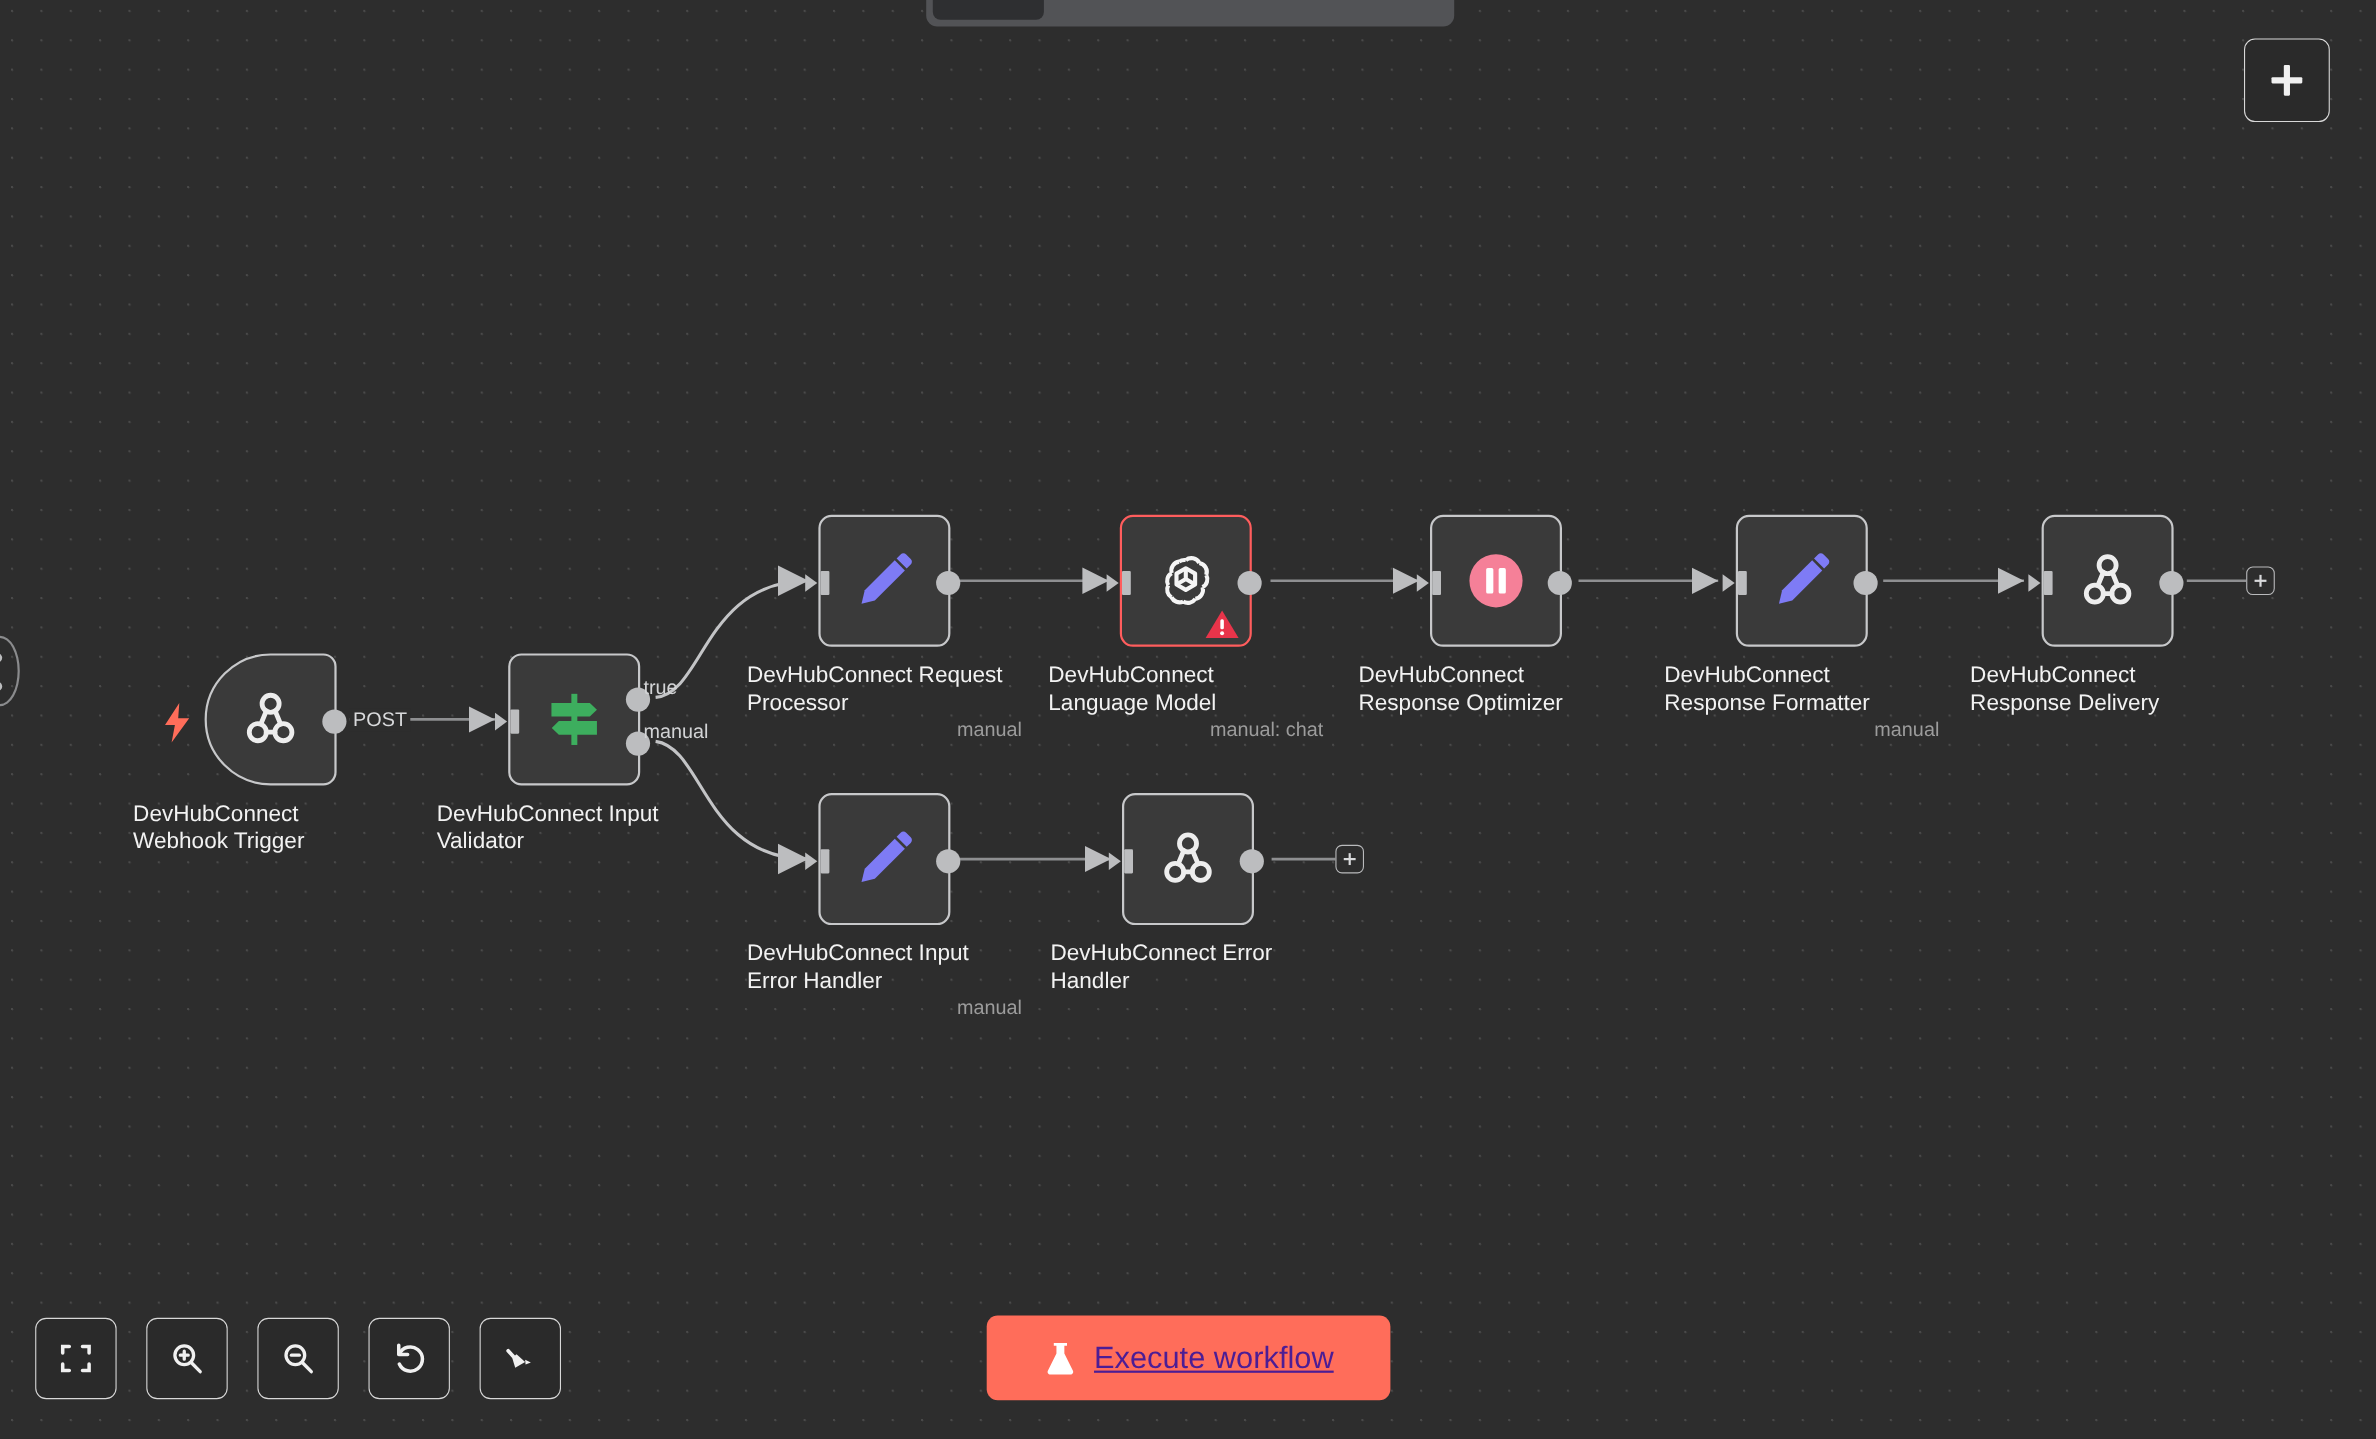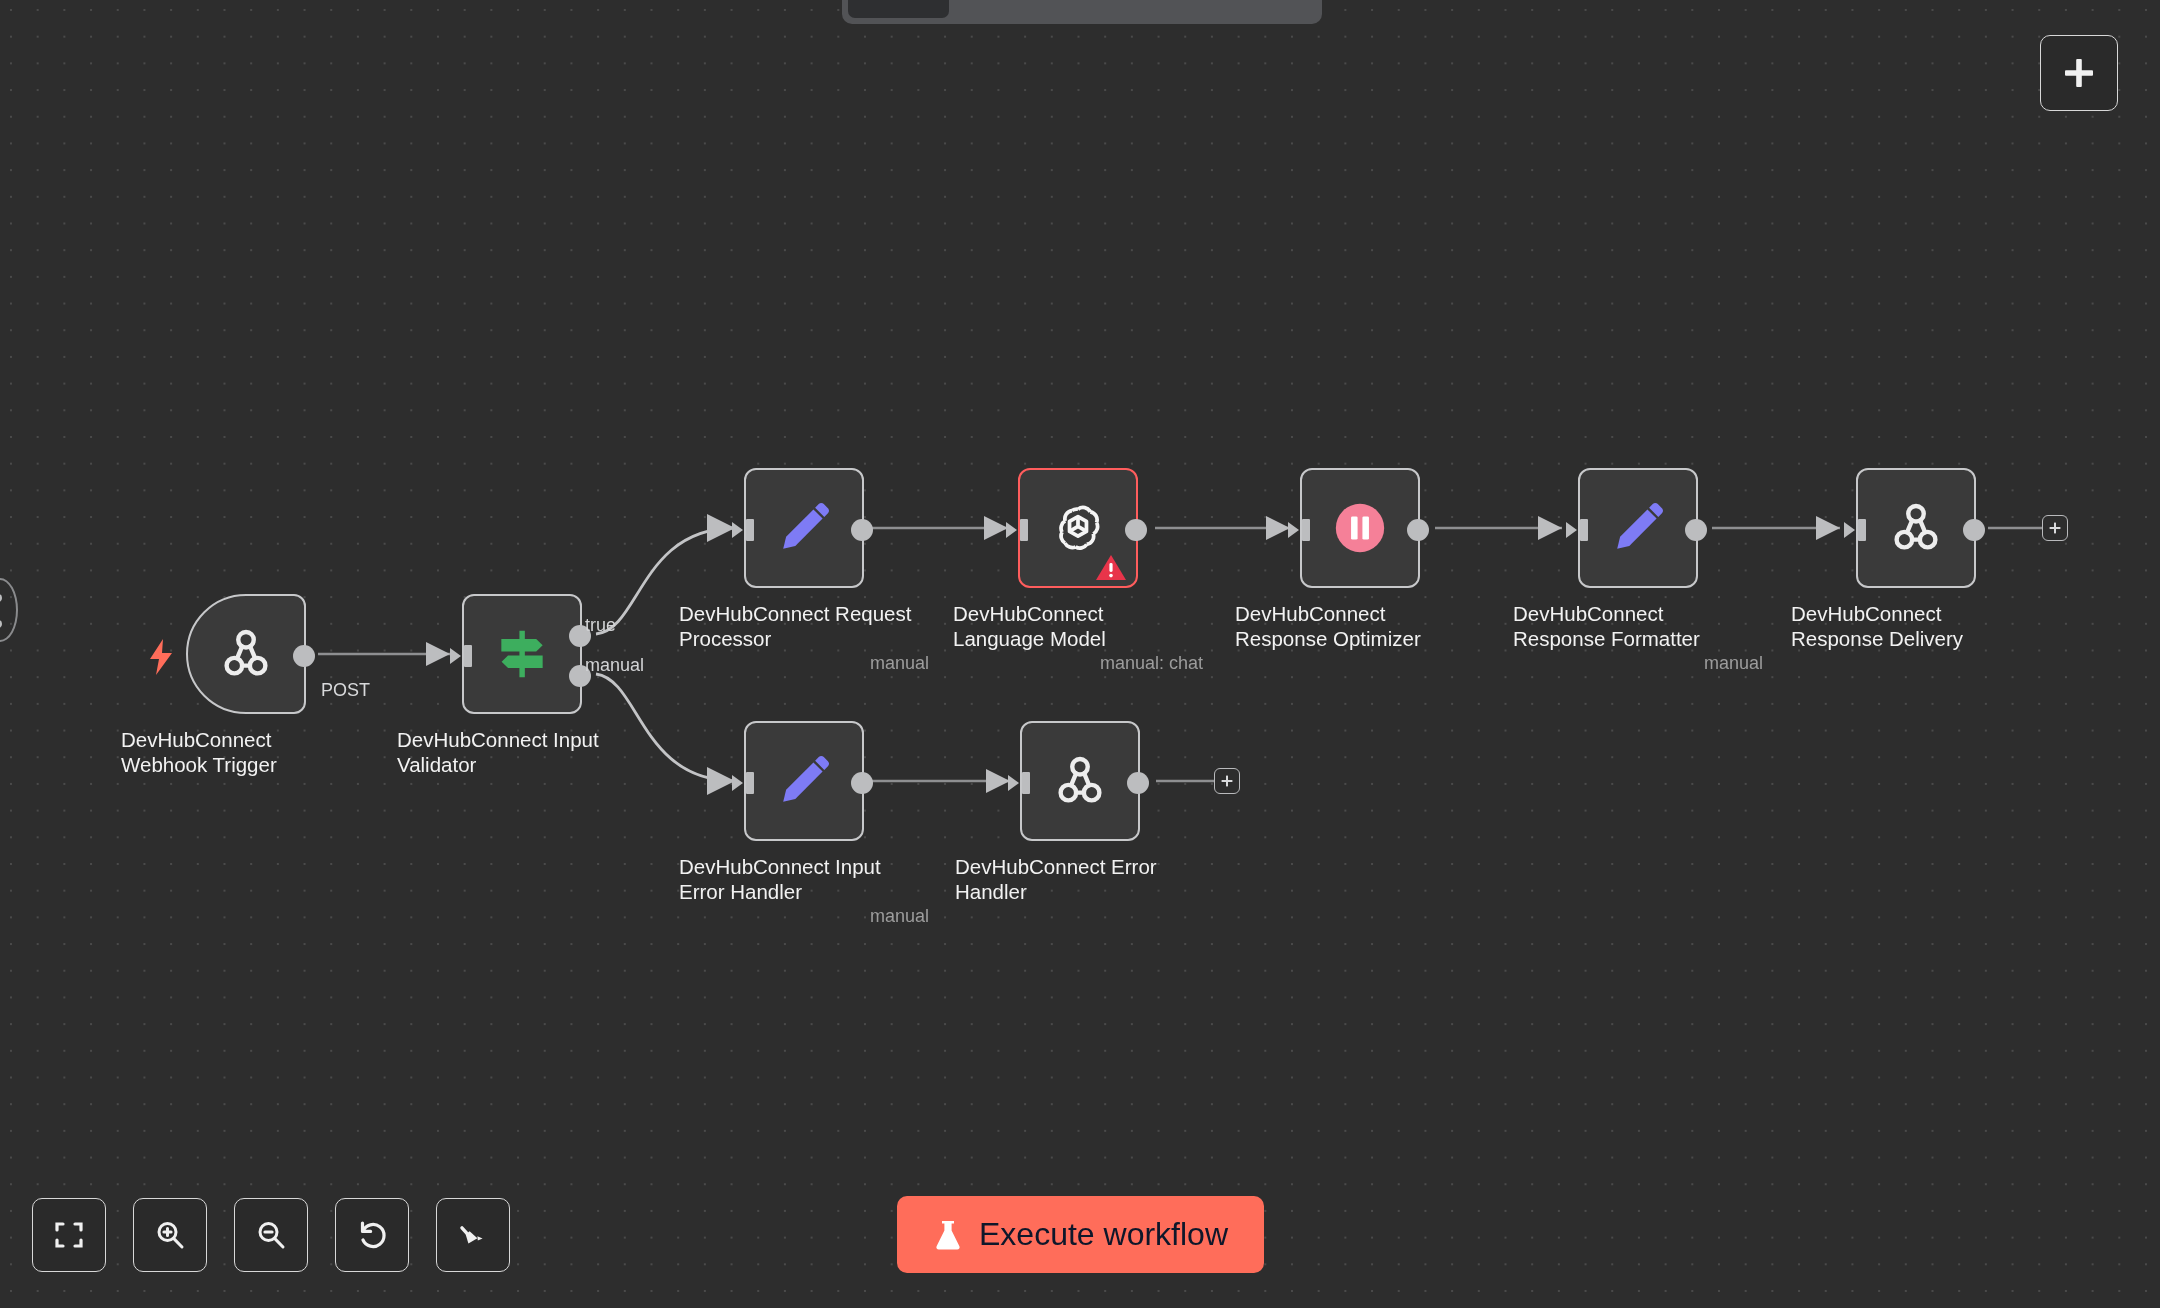--- a/index.html
+++ b/index.html
@@ -87,21 +87,21 @@
     height: 77px;
     background: #ff6d5a;
     border-radius: 10px;
     display: flex;
     align-items: center;
     justify-content: center;
     gap: 16px;
     cursor: pointer;
     z-index: 30;
   }
-  #execute-btn .lbl { color: #0f172a; font-size: 32px; }
+  #execute-btn .lbl { color: #4c1d95; font-size: 28px; text-decoration: underline; }
 
   
   .node-wrap { position: absolute; z-index: 10; }
 
   .node-box {
     position: relative;
     width: 120px;
     height: 120px;
     background: #3a3a3a;
     border: 2px solid #c7c8ca;
@@ -207,21 +207,20 @@
 
   
   .edge-label {
     position: absolute;
     font-size: 18px;
     color: #d8d9db;
     background: #2d2d2d;
     padding: 0 3px;
     z-index: 8;
     white-space: nowrap;
-    margin-top: 36px;
   }
 
   
   .plus-end {
     position: absolute;
     width: 26px;
     height: 26px;
     border: 1.6px solid #b9babc;
     border-radius: 6px;
     background: #2d2d2d;

